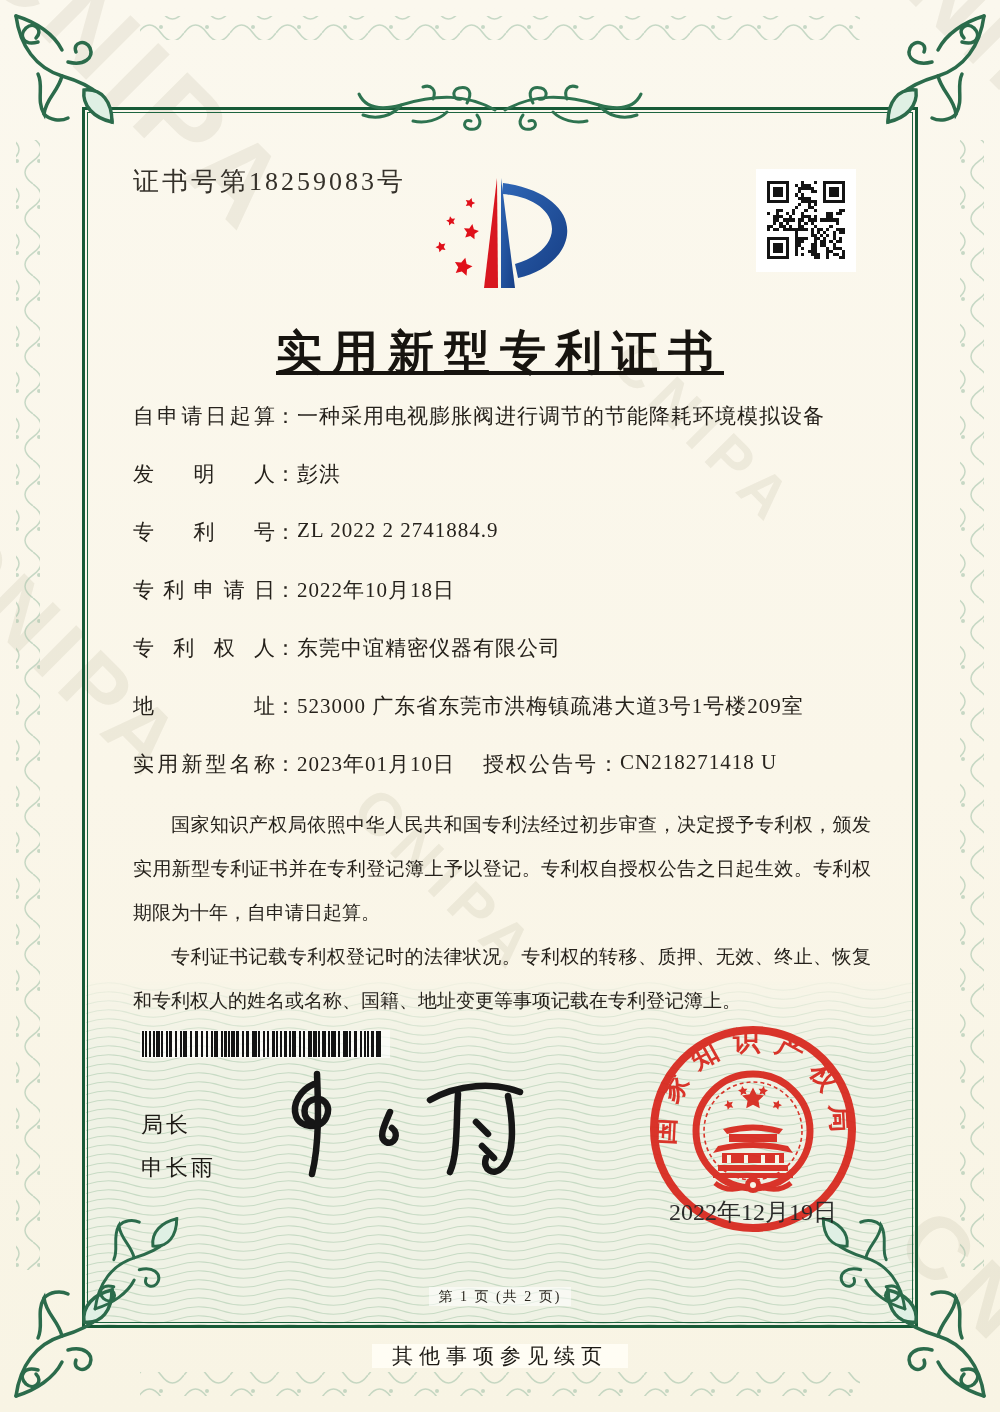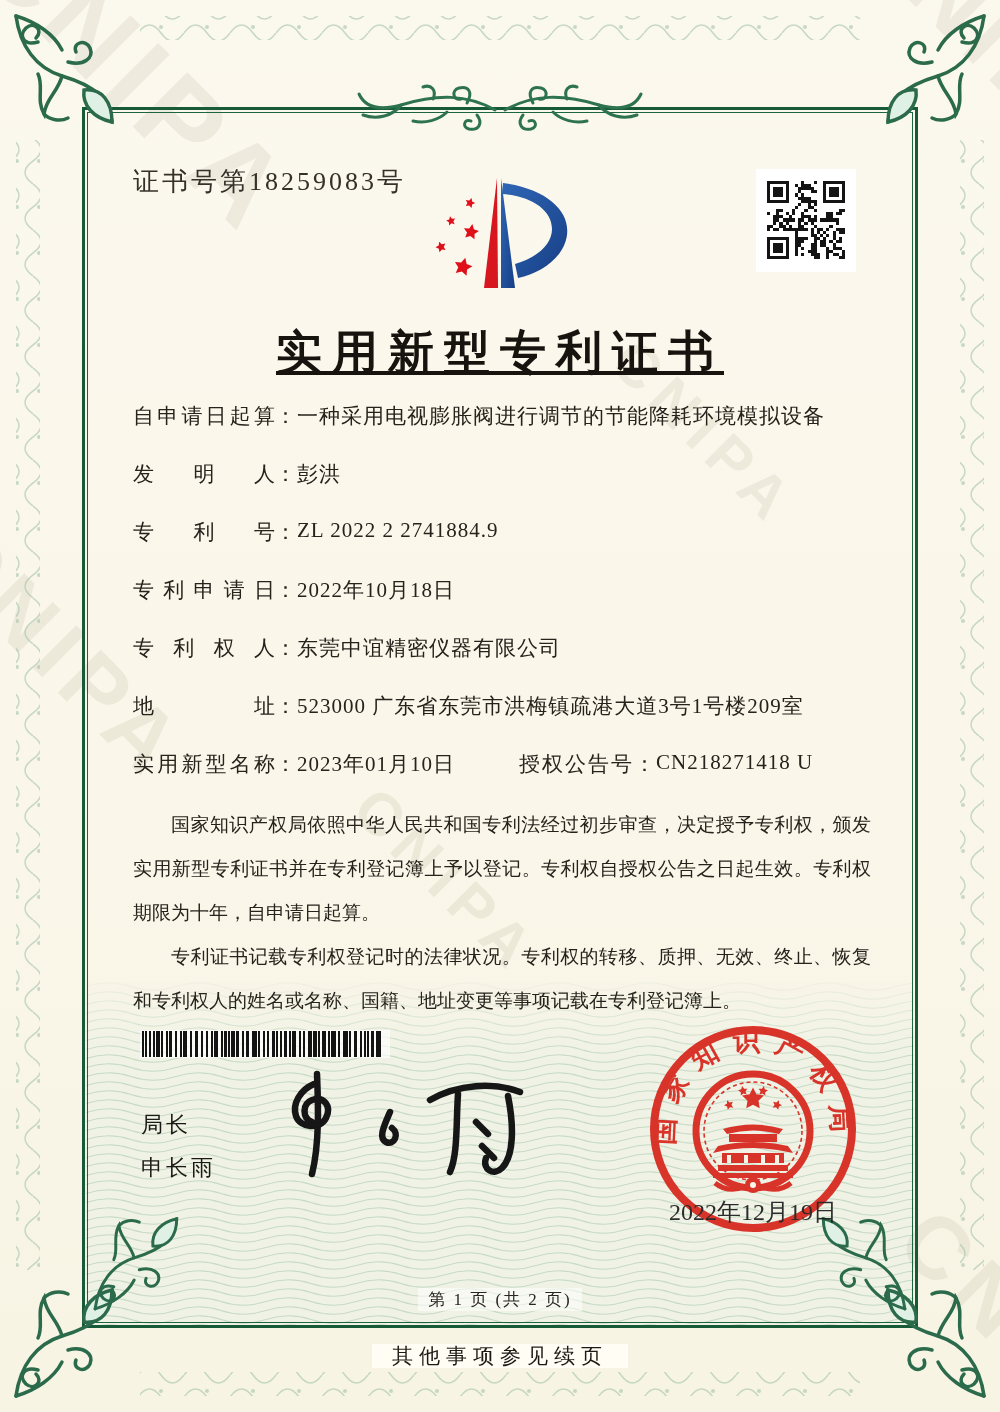--- a/index.html
+++ b/index.html
@@ -42,31 +42,31 @@
   }
   
   .fields{position:absolute;left:133px;top:402px;width:740px;font-size:21px;}
   .f-row{height:30px;margin-bottom:28px;white-space:nowrap;}
   .f-label{
     display:inline-block;width:142px;vertical-align:top;
     text-align:justify;text-align-last:justify;-moz-text-align-last:justify;
   }
   .f-colon{display:inline-block;width:22px;vertical-align:top;}
   .f-value{vertical-align:top;letter-spacing:1px;}
-  .f-label2{display:inline-block;margin-left:64px;letter-spacing:2px;vertical-align:top;font-family:Liberation Mono, monospace;}
+  .f-label2{display:inline-block;margin-left:28px;letter-spacing:2px;vertical-align:top;font-family:Liberation Mono, monospace;}
   
   .paras{position:absolute;left:133px;width:738px;top:803px;font-size:19px;line-height:44px;text-align:justify;}
   .paras p{margin:0;text-indent:2em;}
   
   .barcode{position:absolute;left:140px;top:1030px;background:rgba(255,255,255,0.65);padding:1px 2px;line-height:0;}
   .exec-title{position:absolute;left:141px;top:1110px;font-family:"Liberation Sans","DejaVu Sans",sans-serif;font-size:22px;letter-spacing:3px;color:#1d1a15;}
   .exec-name{position:absolute;left:141px;top:1153px;font-family:"Liberation Sans","DejaVu Sans",sans-serif;font-size:22px;letter-spacing:3px;color:#1d1a15;}
   .signature{position:absolute;left:262px;top:1068px;}
   .seal{position:absolute;left:650px;top:1026px;opacity:0.93;}
-  .pagination{position:absolute;left:0;right:0;top:1288px;text-align:center;font-size:17px;letter-spacing:2px;color:#2a261f;}
+  .pagination{position:absolute;left:0;right:0;top:1288px;text-align:center;font-size:14px;letter-spacing:2px;color:#2a261f;}
   .pagination span{background:rgba(255,255,255,0.55);padding:2px 10px;}
   .footer-note{position:absolute;left:0;right:0;top:1342px;text-align:center;}
   .footer-note span{background:#fffdf4;padding:0 20px;font-size:21px;letter-spacing:6px;color:#1d1a15;}
 </style>
 </head>
 <body>
 
 <div class="page">
 
   <svg class="guilloche" width="828" height="344">

